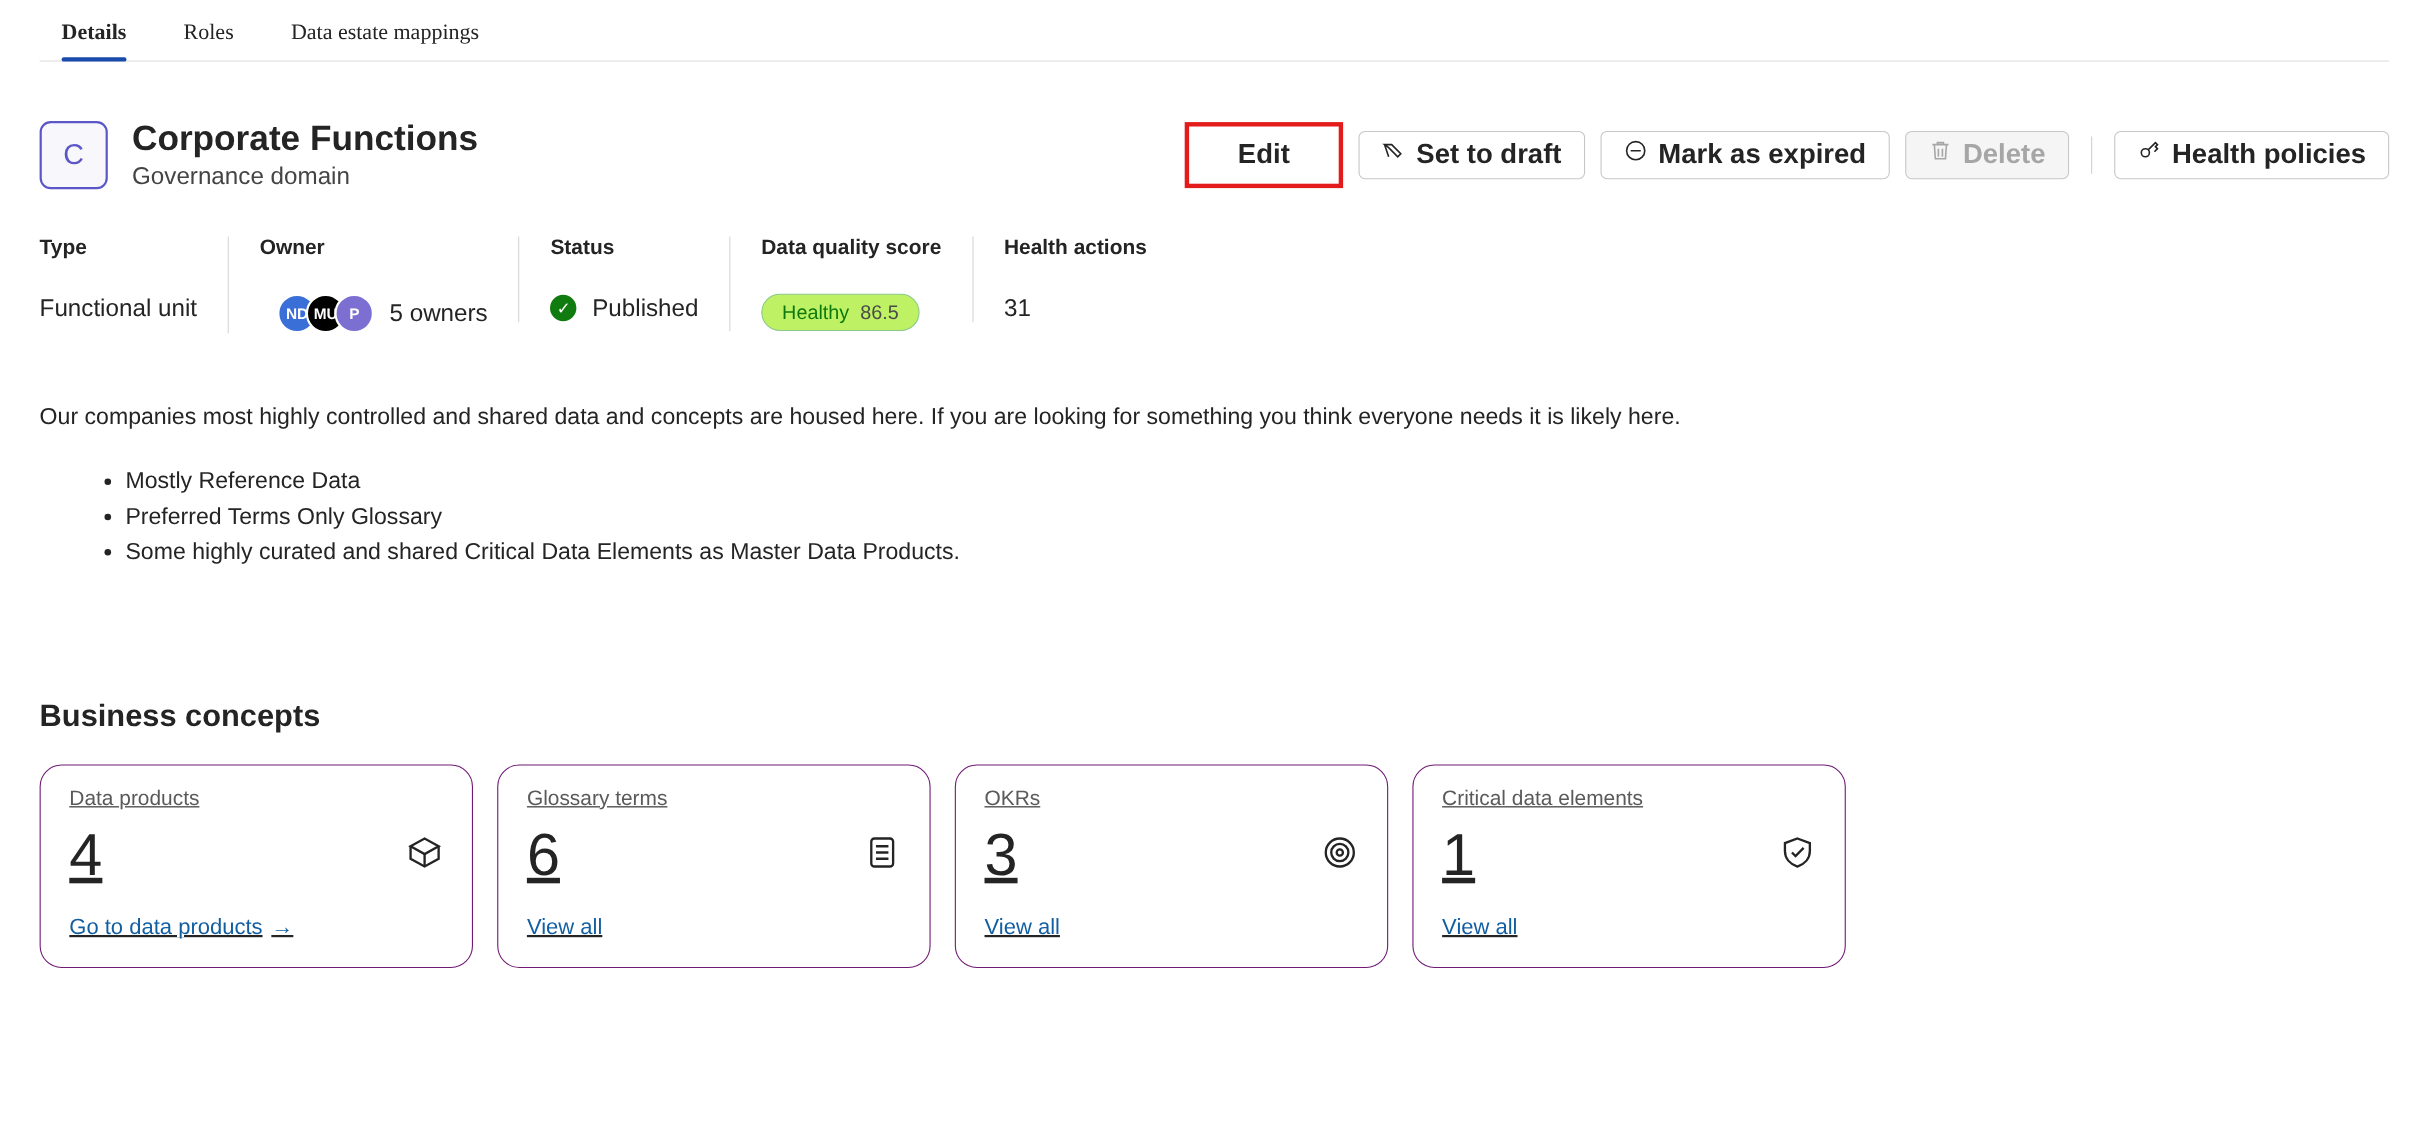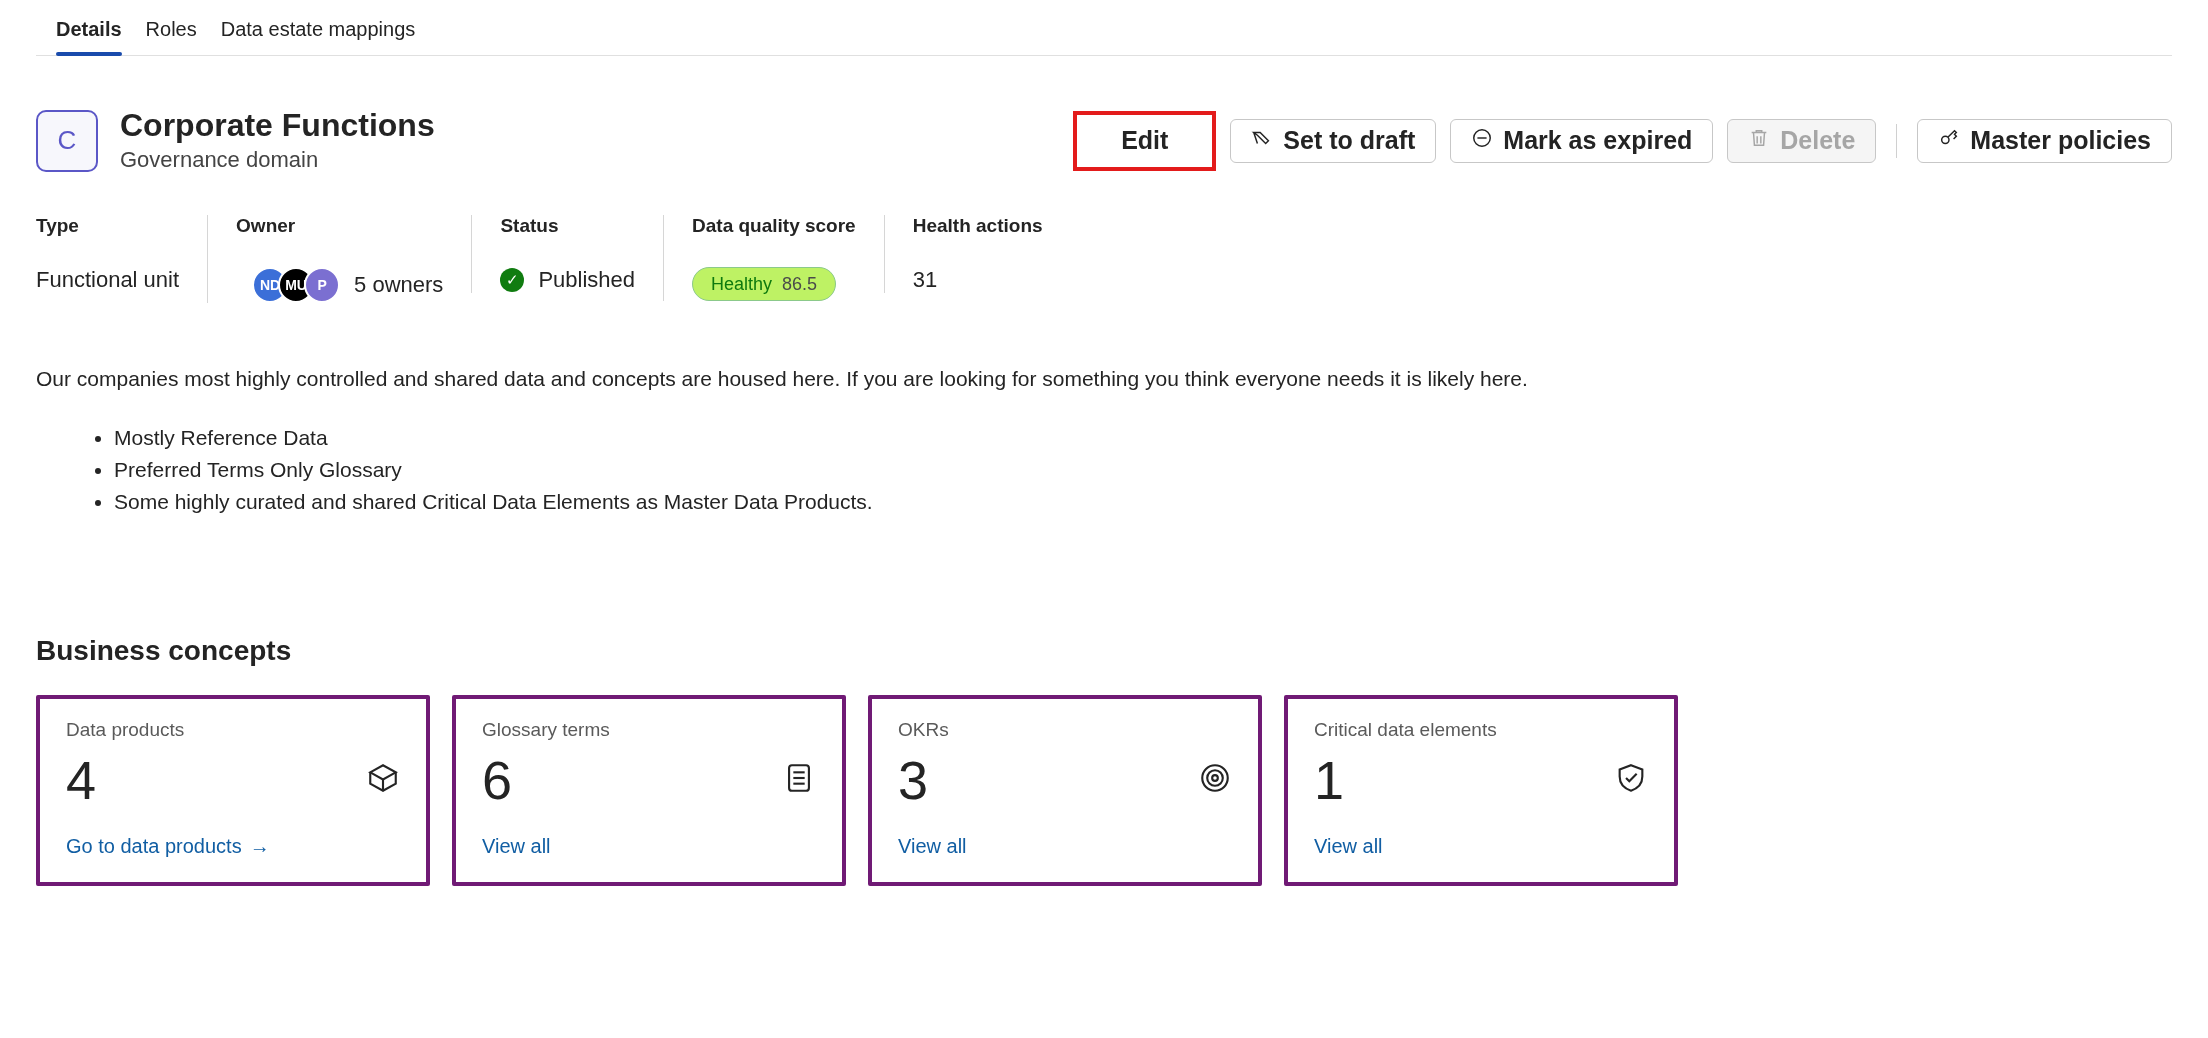--- a/index.html
+++ b/index.html
@@ -7,23 +7,24 @@
     font-family: "Segoe UI", -apple-system, BlinkMacSystemFont, sans-serif;
     font-size: 14px;
     color: #242424;
     background: #ffffff;
     width: 2208px;
   }
   .page { padding: 0 36px; }
   
   .tabs {
     display: flex;
-    gap: 24px;
+    gap: 52px;
     border-bottom: 1px solid #e0e0e0;
     padding: 18px 0 0 20px;
+    font-family: Liberation Serif, serif;
   }
   .tab {
     font-size: 20px;
     padding-bottom: 14px;
     color: #242424;
     cursor: pointer;
     position: relative;
   }
   .tab.active { font-weight: 600; }
   .tab.active::after {
@@ -119,25 +120,26 @@
   .quality-pill .q-score { color: #4a4a4a; }
   
   .description { margin-top: 62px; font-size: 21px; line-height: 1.35; max-width: 1900px; }
   .description ul { margin-top: 30px; padding-left: 78px; }
   .description li { margin-bottom: 4px; }
   
   .section-h { margin-top: 118px; font-size: 28px; font-weight: 700; }
   .card-row { display: flex; gap: 22px; margin-top: 28px; }
   .card {
     width: 394px;
-    border: 4px solid #701a75;
-    border-radius: 2px;
+    border: 1px solid #701a75;
+    border-radius: 20px;
     padding: 20px 26px 24px 26px;
     display: flex; flex-direction: column;
     position: relative;
+    text-decoration: underline;
   }
   .card-label { font-size: 19px; color: #5a5a5a; }
   .card-mid { display: flex; justify-content: space-between; align-items: center; margin-top: 8px; }
   .card-count { font-size: 54px; font-weight: 400; }
   .card-icon svg { width: 34px; height: 34px; }
   .card-link {
     margin-top: 24px;
     font-size: 20px;
     color: #115ea3;
     cursor: pointer;
@@ -195,21 +197,21 @@
         <span>Delete</span>
       </button>
       <div class="action-divider"></div>
       <button class="btn">
         <span>
           <svg viewBox="0 0 24 24" fill="none" stroke="#242424" stroke-width="1.6">
             <circle cx="8" cy="14" r="4"></circle>
               <path d="M11 11l7-7 2 2-2 2 2 2-3 3"></path>
           </svg>
         </span>
-        <span>Master policies</span>
+        <span>Health policies</span>
       </button>
     </div>
   </div>
 
   <div class="meta-row">
 
     <div class="meta-item">
       <div class="meta-label">Type</div>
       <div class="meta-value-row">Functional unit</div>
     </div>

